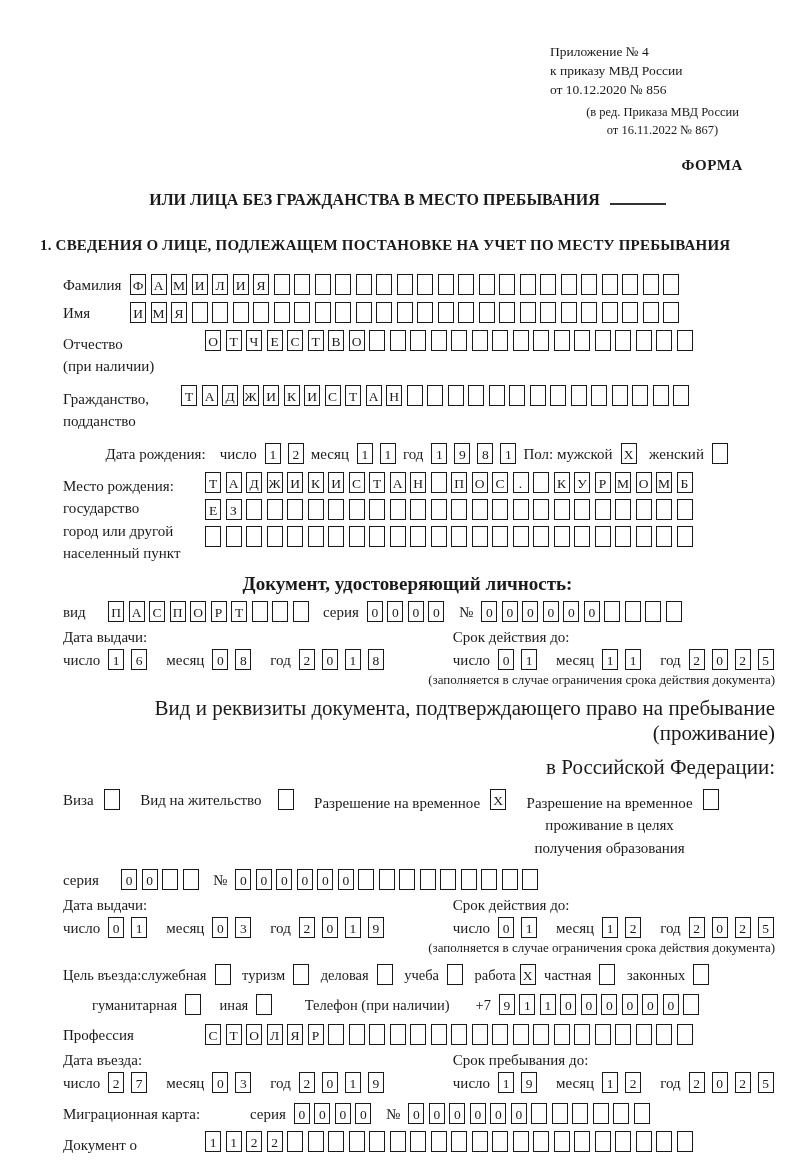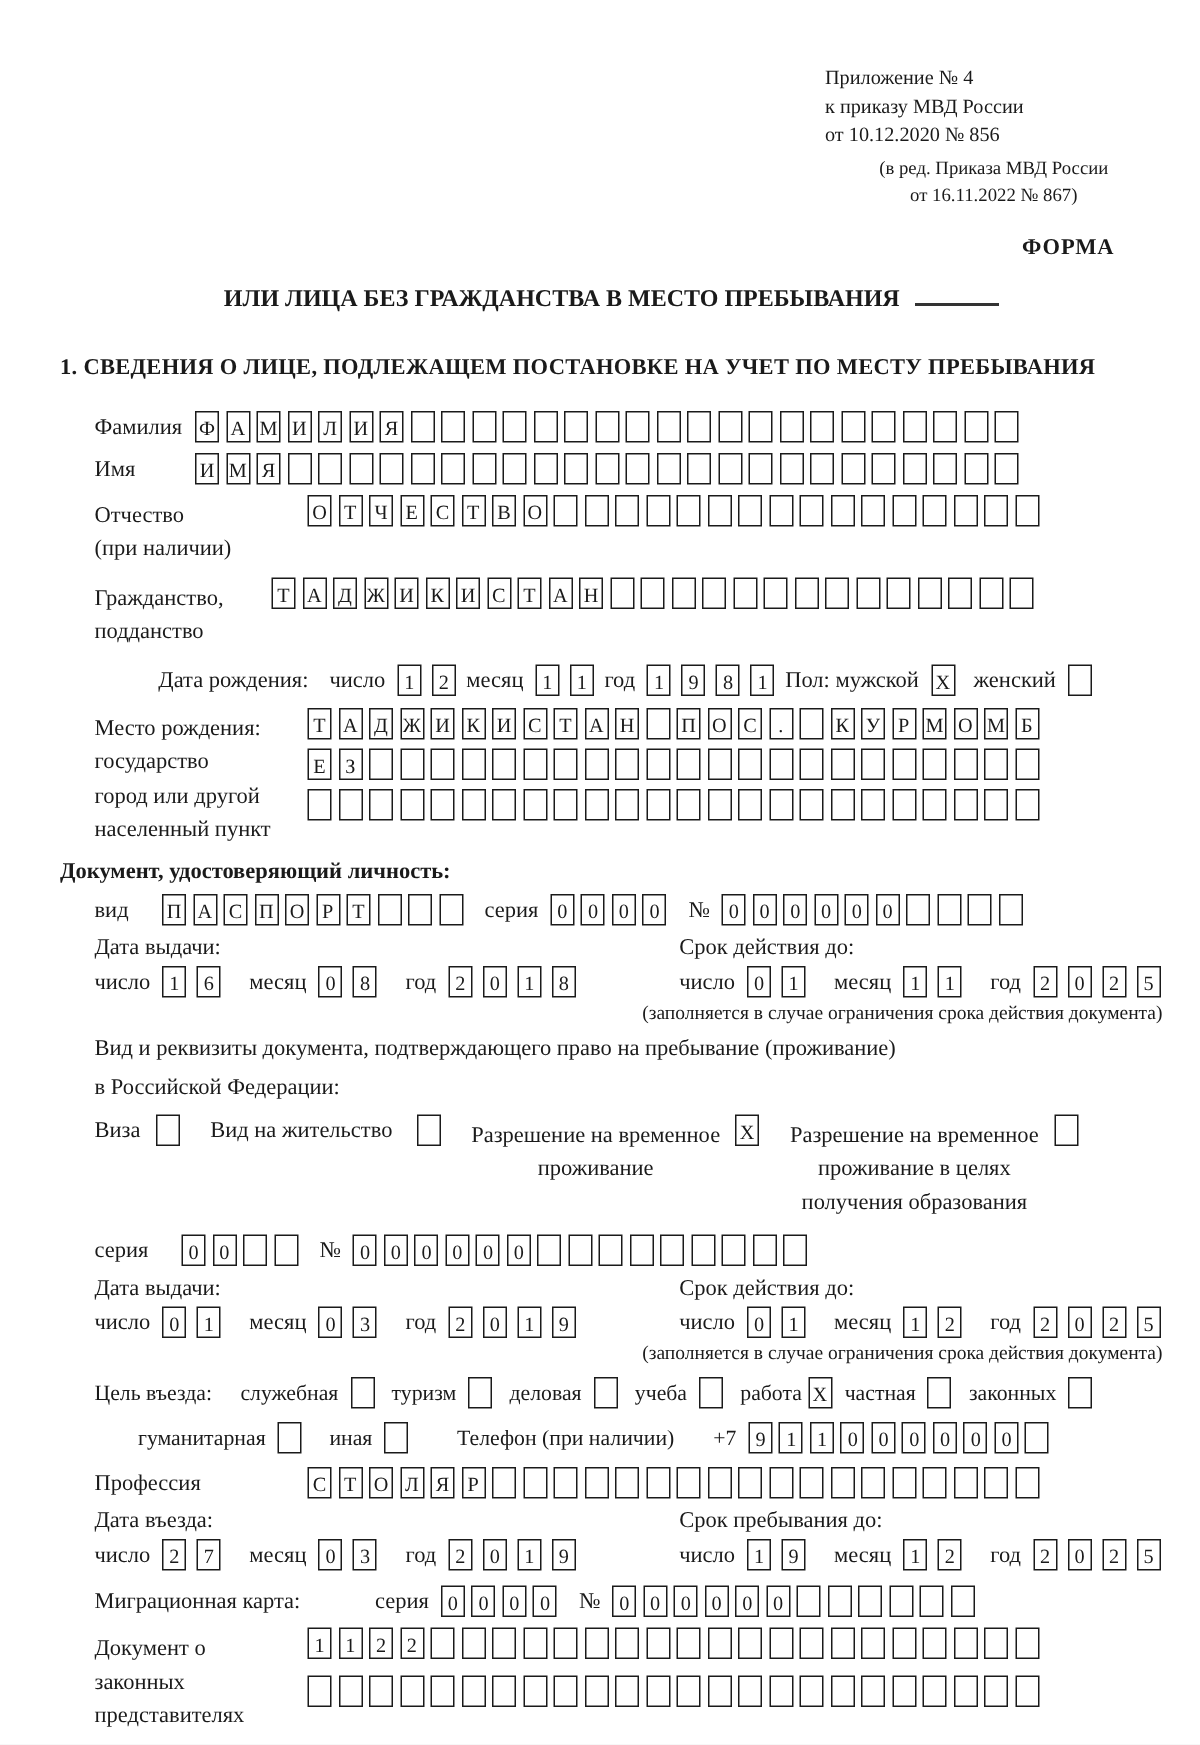--- a/index.html
+++ b/index.html
@@ -25,34 +25,34 @@
           font-size: 13.5px; line-height: 21px; background: #fff; }
   .dgrp .cell { margin-right: 7px; }
   .stack { display: flex; flex-direction: column; }
   .stack .boxes { margin-bottom: 6px; }
   .stack .boxes.gb { margin-bottom: 11px; }
   .dw { flex: none; padding-top: 3px; margin-right: 8px; }
   .ml8 { margin-left: 8px; } .ml16 { margin-left: 16px; }
   .mid-lbl { flex: none; padding: 3px 8px 0 10px; }
 
   
-  .doc-head { font-weight: bold; font-size: 15px; margin: 8px 0 6px; }
+  .doc-head { text-align: center; font-weight: bold; font-size: 19px; margin: 8px 0 6px; }
 
   
   .dates { display: flex; margin-left: 23px; font-size: 15px; }
   .dcol { display: inline-block; }
   .dcol.l { margin-right: 62px; }
   .dtitle { text-align: left; margin-bottom: 3px; }
   .dvals { display: flex; align-items: flex-start; }
   .dvals .boxes { margin-right: 12px; }
   .dvals .boxes:last-child { margin-right: 0; }
   .note { text-align: right; font-size: 13px; margin: 2px 0 8px 0; }
 
   
-  .intro { margin-left: 23px; font-size: 15px; margin-bottom: 9px; }
+  .intro { margin-left: 23px; font-size: 21px; margin-bottom: 9px; text-align: right; }
   .opts { display: flex; align-items: flex-start; margin: 2px 0 10px 23px; font-size: 15px; }
   .opt-box { margin: 0 0 0 10px; }
   .opt-lines { padding-top: 3px; margin-left: 16px; line-height: 1.5; }
   .opt-lines span { display: block; text-align: center; }
 
   
   .prow { font-size: 14.5px; margin-bottom: 9px; }
   .prow .dw { margin-right: 0; }
   .pbox { margin: 0 7px 0 8px; }
   .ind57 { margin-left: 52px; }
@@ -426,21 +426,20 @@
     <span class="dw" style="margin-right:0;">Виза</span>
     <span class="boxes opt-box">
         <span class="cell"></span>
       </span>
     <span class="dw ml16" style="margin-right:0;">Вид на жительство</span>
     <span class="boxes opt-box" style="margin-left:16px;">
         <span class="cell"></span>
       </span>
     <span class="opt-lines">
       <span>Разрешение на временное</span>
-      <span>проживание</span>
     </span>
     <span class="boxes opt-box">
         <span class="cell">X</span>
       </span>
     <span class="opt-lines">
       <span>Разрешение на временное</span>
       <span>проживание в целях</span>
       <span>получения образования</span>
     </span>
     <span class="boxes opt-box">
@@ -518,21 +517,21 @@
             <span class="cell">0</span>
             <span class="cell">2</span>
             <span class="cell">5</span>
           </span>
       </div>
     </div>
   </div>
   <div class="note">(заполняется в случае ограничения срока действия документа)</div>
 
   <div class="row prow">
-    <span class="dw" style="margin-right:19px;">Цель въезда:</span>
+    <span class="dw" style="margin-right:0;">Цель въезда:</span>
     <span class="dw">служебная</span>
     <span class="boxes pbox">
         <span class="cell"></span>
       </span>
     <span class="dw">туризм</span>
     <span class="boxes pbox">
         <span class="cell"></span>
       </span>
     <span class="dw">деловая</span>
     <span class="boxes pbox">

